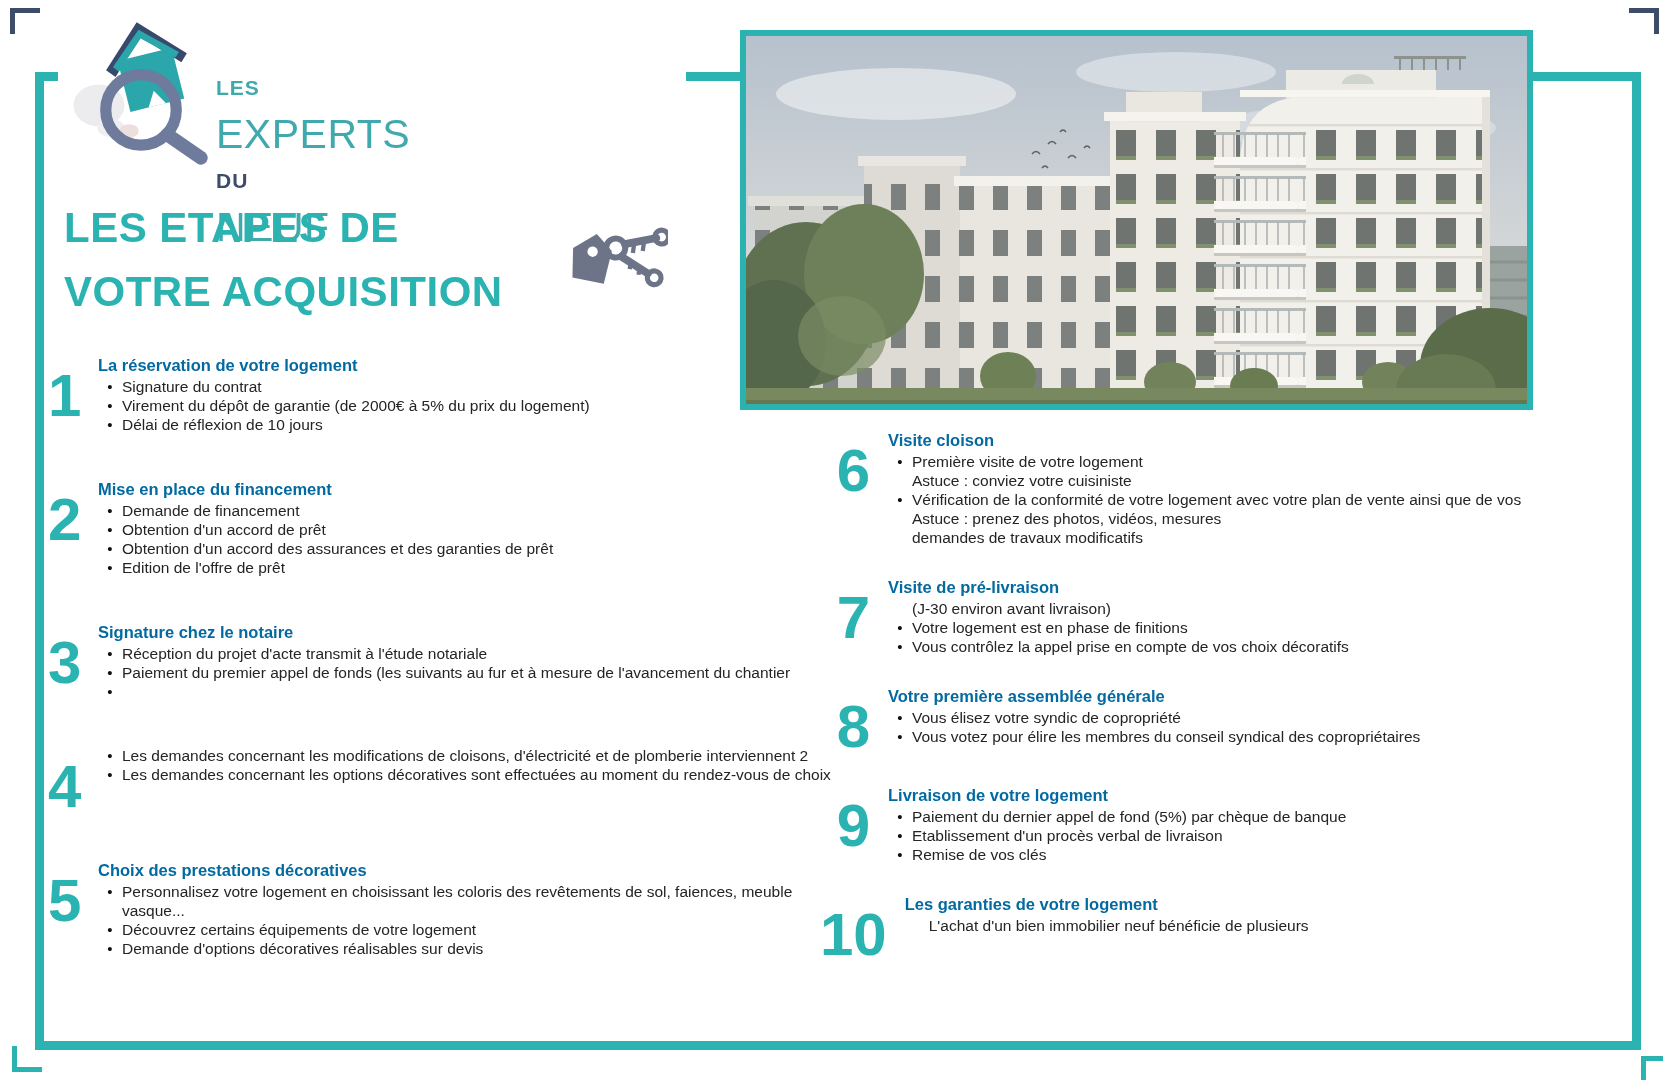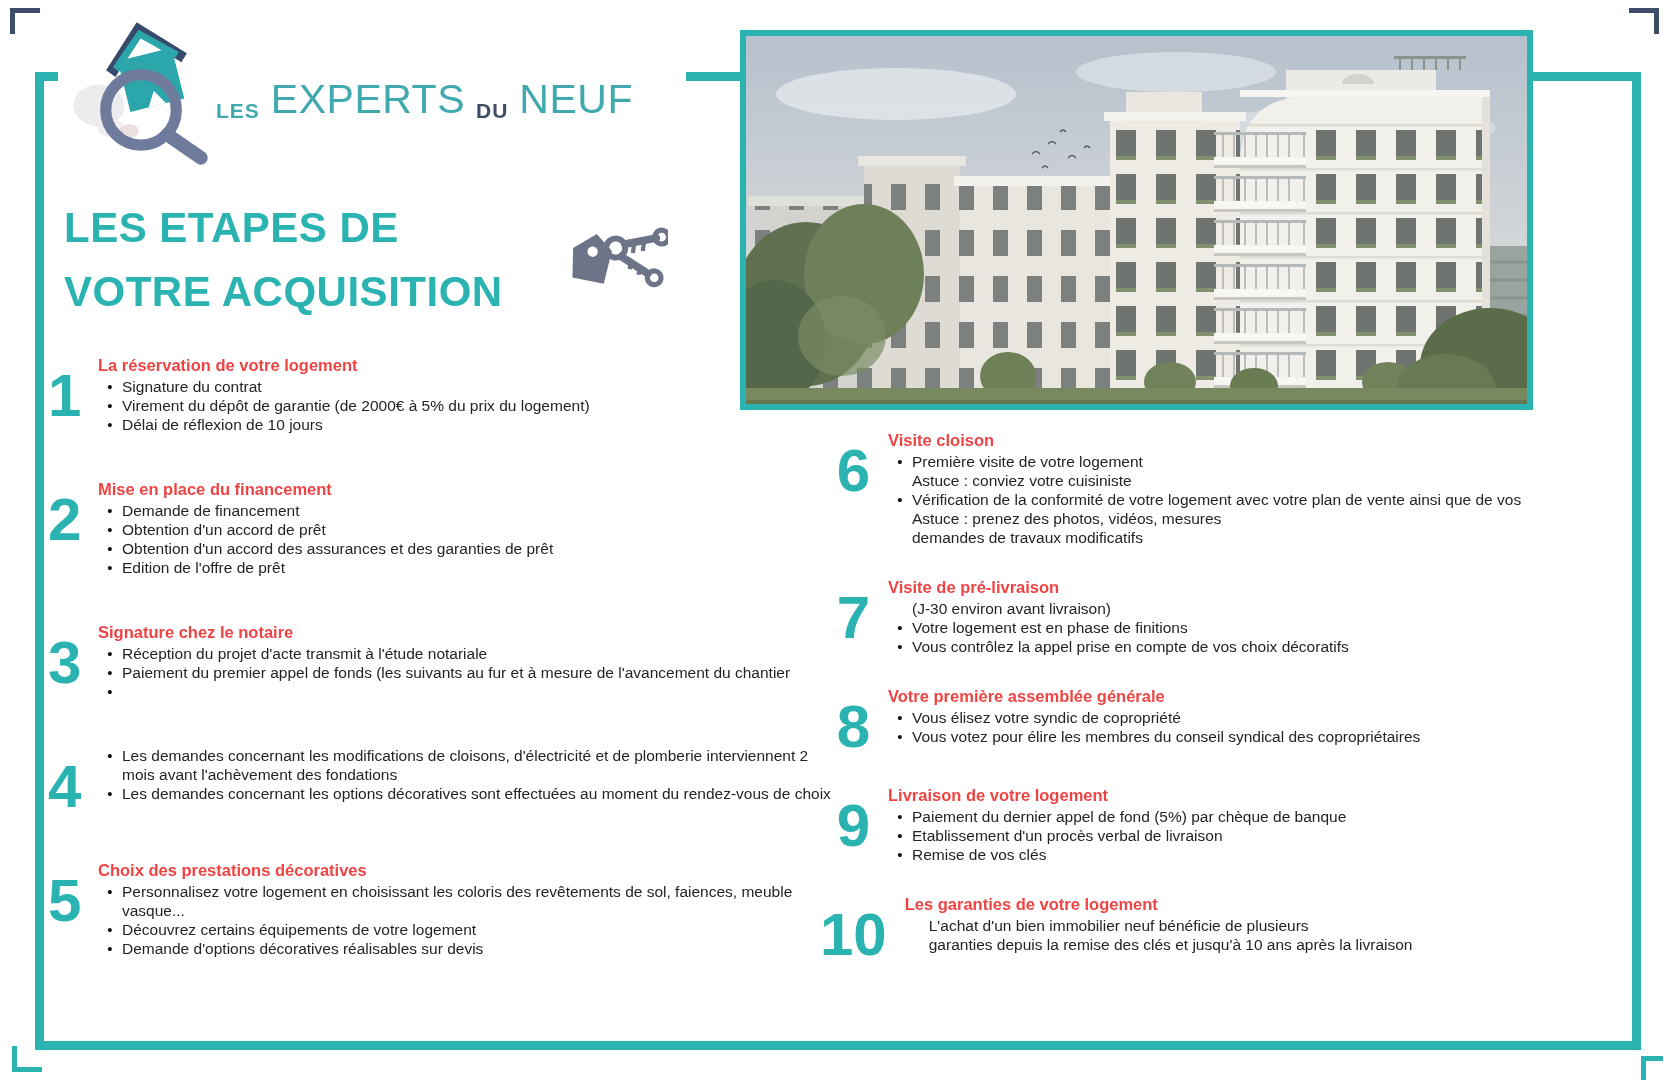--- a/index.html
+++ b/index.html
@@ -17,21 +17,21 @@
   .frame{position:absolute;left:35px;top:72px;width:1606px;height:978px;
     border:9px solid var(--teal);box-sizing:border-box;}
   .corner{position:absolute;width:30px;height:26px;box-sizing:border-box;}
   .c-tl{left:10px;top:8px;border-top:5px solid var(--navy);border-left:5px solid var(--navy);}
   .c-tr{right:10px;top:8px;border-top:5px solid var(--navy);border-right:5px solid var(--navy);}
   .c-bl{left:12px;bottom:8px;border-bottom:5px solid var(--teal);border-left:5px solid var(--teal);}
   .c-br{right:6px;bottom:0;width:22px;height:24px;border-top:5px solid var(--teal);border-left:5px solid var(--teal);}
   
   .logo{position:absolute;left:58px;top:0;width:628px;height:188px;background:#ffffff;}
   .logo-badge{position:absolute;left:14px;top:10px;}
-  .logo-text{position:absolute;left:158px;top:76px;display:flex;align-items:flex-end;gap:11px;white-space:nowrap;}
+  .logo-text{position:absolute;left:158px;top:76px;display:flex;align-items:flex-start;gap:11px;white-space:nowrap;flex-direction:column;}
   .logo-small{font-size:21px;font-weight:700;letter-spacing:1px;color:#3fa9ad;}
   .logo-big{font-size:41px;font-weight:400;letter-spacing:0.5px;color:#3fa9ad;}
   .logo-du{color:var(--navy);}
   
   .title{position:absolute;left:64px;top:196px;font-size:42px;line-height:64px;font-weight:700;color:var(--teal);letter-spacing:0.5px;}
   .keys{position:absolute;left:556px;top:218px;}
   
   .photo{position:absolute;left:740px;top:30px;width:793px;height:380px;border:6px solid var(--teal);
     box-sizing:border-box;background:#dfe3e4;overflow:hidden;}
   .photo svg{display:block;width:781px;height:368px;}
@@ -39,21 +39,21 @@
   .col{position:absolute;}
   .col-left{left:48px;top:355px;width:785px;}
   .col-right{left:820px;top:430px;width:810px;}
   .step{display:flex;align-items:flex-start;}
   .col-left .step{margin-bottom:45px;}
   .col-right .step{margin-bottom:30px;}
   .step-num{flex:0 0 50px;font-size:60px;line-height:0.95;font-weight:700;color:var(--teal);margin-top:12px;}
   .col-right .step-num{flex:0 0 60px;text-align:right;padding-right:10px;box-sizing:border-box;}
   .step-content{flex:1;min-width:0;}
   .col-right .step-content{margin-left:8px;}
-  .step-heading{font-size:16.5px;font-weight:700;color:#ef4444;line-height:20px;margin-bottom:2px;white-space:nowrap;}
+  .step-heading{font-size:16.5px;font-weight:700;color:#0369a1;line-height:20px;margin-bottom:2px;white-space:nowrap;}
   .line{display:flex;font-size:15.5px;line-height:19px;color:#242424;}
   .dot{flex:0 0 24px;text-align:center;font-size:15px;color:#111;}
   .line-text{white-space:nowrap;}
 </style>
 </head>
 <body>
 
 <div class="canvas">
 
   <div class="frame"></div>
@@ -244,24 +244,20 @@
         </div>
       </div>
       <div class="step">
         <div class="step-num">4</div>
         <div class="step-content">
           <div class="line">
             <span class="dot">•</span>
             <span class="line-text">Les demandes concernant les modifications de cloisons, d'électricité et de plomberie interviennent 2</span>
           </div>
           <div class="line">
-            <span class="dot"></span>
-            <span class="line-text">mois avant l'achèvement des fondations</span>
-          </div>
-          <div class="line">
             <span class="dot">•</span>
             <span class="line-text">Les demandes concernant les options décoratives sont effectuées au moment du rendez-vous de choix</span>
           </div>
         </div>
       </div>
       <div class="step">
         <div class="step-num">5</div>
         <div class="step-content">
           <div class="step-heading">Choix des prestations décoratives</div>
           <div class="line">
@@ -363,19 +359,18 @@
       <div class="step">
         <div class="step-num">10</div>
         <div class="step-content">
           <div class="step-heading">Les garanties de votre logement</div>
           <div class="line">
             <span class="dot"></span>
             <span class="line-text">L'achat d'un bien immobilier neuf bénéficie de plusieurs</span>
           </div>
           <div class="line">
             <span class="dot"></span>
-            <span class="line-text">garanties depuis la remise des clés et jusqu'à 10 ans après la livraison</span>
           </div>
         </div>
       </div>
     </div>
 
 </div>
 
 </body></html>

